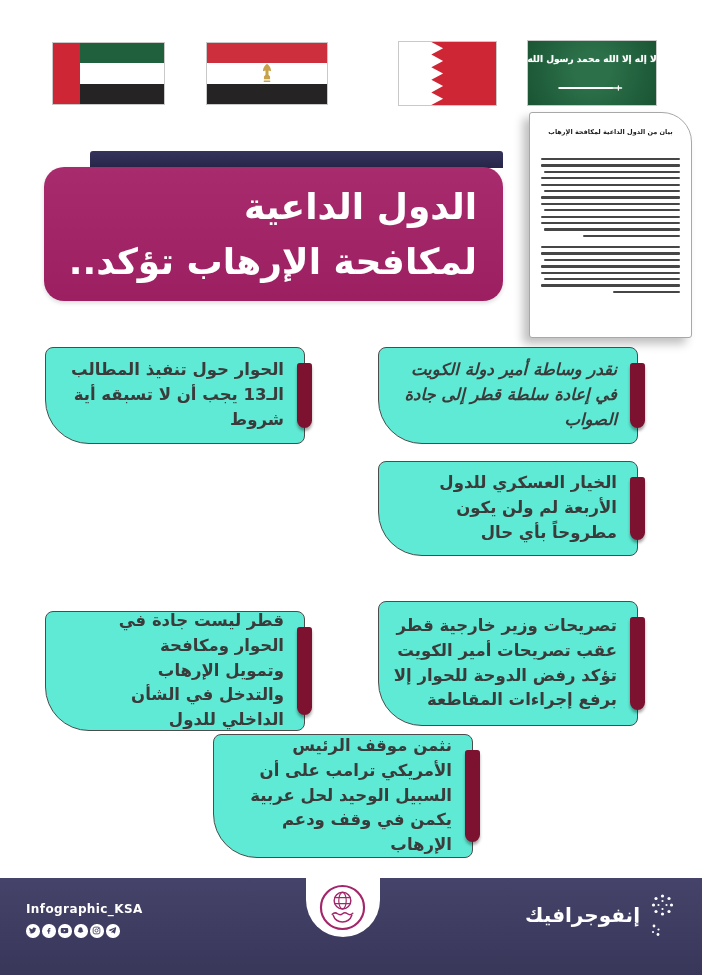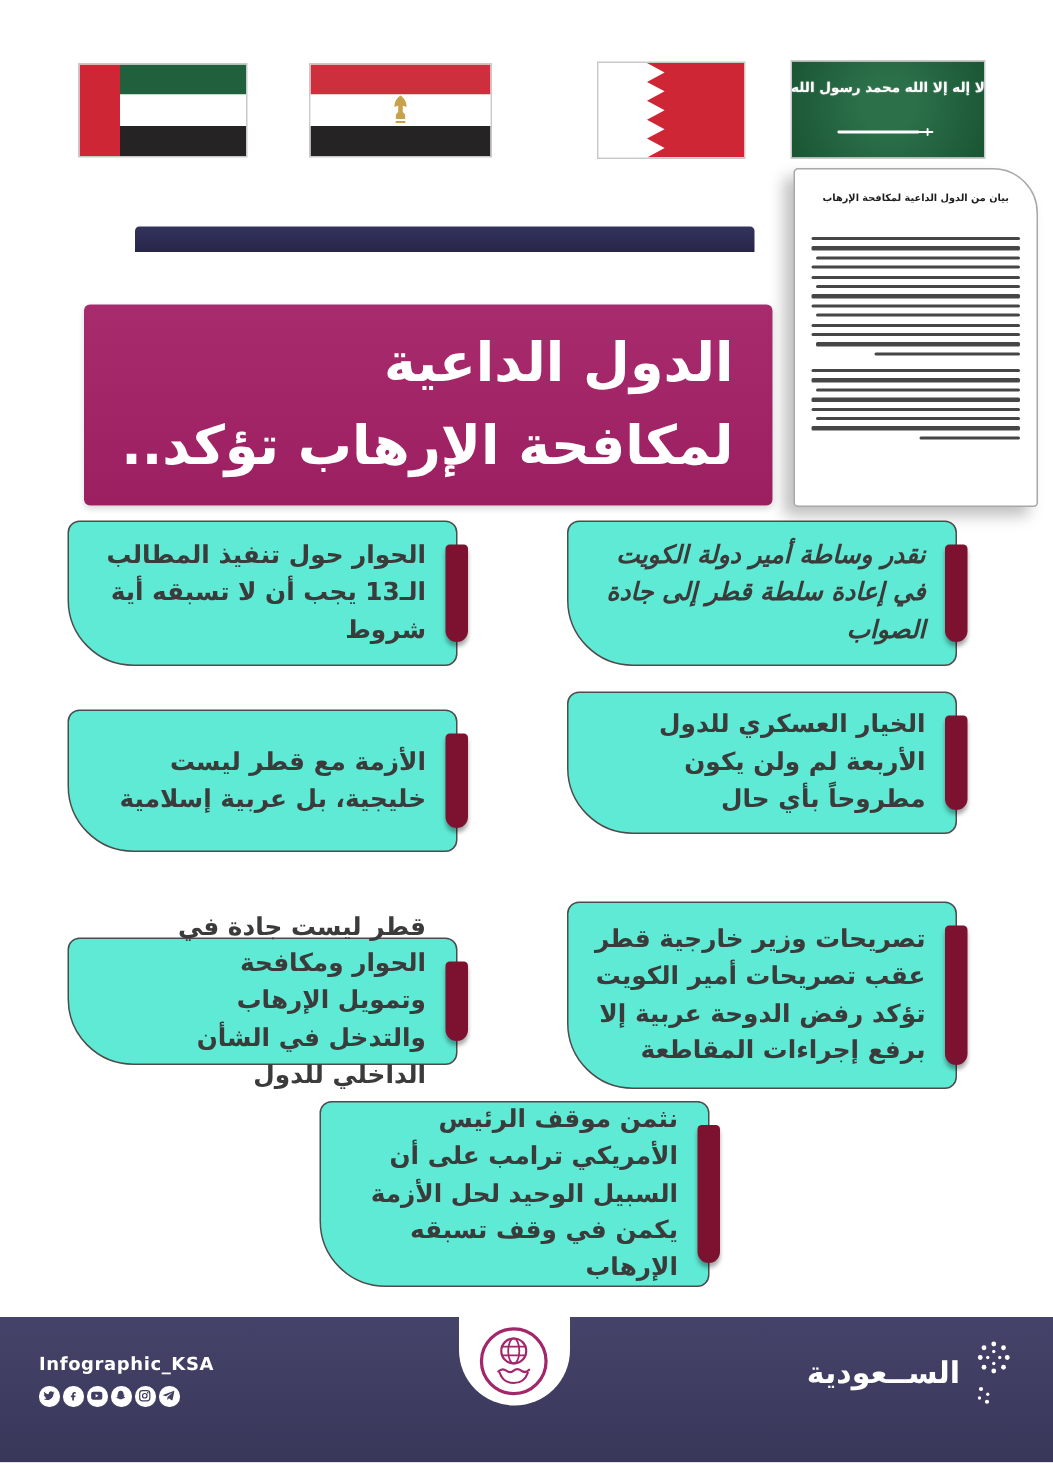--- a/index.html
+++ b/index.html
@@ -22,23 +22,23 @@
   .egy .b{flex:1;background:#262324;}
   .egy-eagle{position:absolute;left:50%;top:50%;transform:translate(-50%,-50%);width:15px;height:19px;}
   .sau{background:radial-gradient(circle at 50% 45%, #2b7049 25%, #1a5433 100%);
        display:flex;flex-direction:column;align-items:center;justify-content:center;gap:20px;}
   .sau .shahada{color:#fff;font-weight:bold;font-size:9px;white-space:nowrap;direction:rtl;
        text-shadow:0 0 1px rgba(255,255,255,.6);}
   .sau svg{width:86px;height:8px;}
   
   .ribbon{position:absolute;left:90px;top:151px;width:413px;height:17px;
       background:linear-gradient(180deg,#34335c,#272548);border-radius:3px 3px 0 0;}
-  .banner{position:absolute;left:56px;top:167px;width:459px;height:134px;
-      background:linear-gradient(180deg,#a82c6d,#9c2061);border-radius:4px;
-      box-shadow:0 2px 4px rgba(0,0,0,.15);margin-top:36px;}
+  .banner{position:absolute;left:44px;top:167px;width:459px;height:134px;
+      background:linear-gradient(180deg,#a82c6d,#9c2061);border-radius:20px;
+      box-shadow:0 2px 4px rgba(0,0,0,.15);}
   .banner-text{direction:rtl;text-align:right;color:#fff;font-weight:bold;
       padding:12px 26px 0 10px;font-size:36px;line-height:55px;white-space:nowrap;}
   
   .paper{position:absolute;left:529px;top:112px;width:163px;height:226px;background:#fff;
       border:1px solid #a8a8a8;border-radius:3px 30px 3px 3px;box-sizing:border-box;
       box-shadow:-6px 6px 10px rgba(0,0,0,.25);padding:15px 11px 10px;}
   .paper-title{font-size:6.5px;font-weight:bold;color:#1d1d1d;text-align:center;
       direction:rtl;margin-bottom:22px;white-space:nowrap;overflow:hidden;}
   .doc-line{height:2.3px;background:#464646;border-radius:1px;margin:0 0 4.1px auto;}
   .doc-gap{height:5px;}
@@ -151,38 +151,34 @@
   <div class="card" style="left:45px;top:347px;width:260px;height:97px;">
     <div class="card-bar"></div>
     <div class="card-text">الحوار حول تنفيذ المطالب الـ13 يجب أن لا تسبقه أية شروط</div>
   </div>
 
   <div class="card" style="left:378px;top:461px;width:260px;height:95px;">
     <div class="card-bar"></div>
     <div class="card-text">الخيار العسكري للدول الأربعة لم ولن يكون مطروحاً بأي حال</div>
   </div>
 
-  <div class="card" style="left:45px;top:473px;width:260px;height:95px;">
-    <div class="card-bar"></div>
-    <div class="card-text">الأزمة مع قطر ليست خليجية، بل عربية إسلامية</div>
-  </div>
 
   <div class="card" style="left:378px;top:601px;width:260px;height:125px;">
     <div class="card-bar"></div>
-    <div class="card-text">تصريحات وزير خارجية قطر عقب تصريحات أمير الكويت تؤكد رفض الدوحة عربية إلا برفع إجراءات المقاطعة</div>
-  </div>
-
-  <div class="card" style="left:45px;top:625px;width:260px;height:85px;padding-left:40px;">
+    <div class="card-text">تصريحات وزير خارجية قطر عقب تصريحات أمير الكويت تؤكد رفض الدوحة للحوار إلا برفع إجراءات المقاطعة</div>
+  </div>
+
+  <div class="card" style="left:45px;top:611px;width:260px;height:120px;padding-left:40px;">
     <div class="card-bar"></div>
     <div class="card-text">قطر ليست جادة في الحوار ومكافحة وتمويل الإرهاب والتدخل في الشأن الداخلي للدول</div>
   </div>
 
   <div class="card" style="left:213px;top:734px;width:260px;height:124px;">
     <div class="card-bar"></div>
-    <div class="card-text">نثمن موقف الرئيس الأمريكي ترامب على أن السبيل الوحيد لحل الأزمة يكمن في وقف تسبقه الإرهاب</div>
+    <div class="card-text">نثمن موقف الرئيس الأمريكي ترامب على أن السبيل الوحيد لحل عربية يكمن في وقف ودعم الإرهاب</div>
   </div>
 
   <div class="footer">
     <div class="handle">Infographic_KSA</div>
     <div class="socials">
         <span class="soc">
           <svg viewBox="0 0 24 24">
             <path d="M22 6c-.7.3-1.5.5-2.2.6.8-.5 1.4-1.2 1.7-2.1-.8.5-1.6.8-2.5 1C18.2 4.6 17.2 4 16 4c-2.2 0-4 1.8-4 4 0 .3 0 .6.1.9C8.7 8.7 5.8 7.1 3.9 4.7c-.4.6-.6 1.3-.6 2 0 1.4.7 2.6 1.8 3.3-.7 0-1.3-.2-1.8-.5v.1c0 1.9 1.4 3.5 3.2 3.9-.3.1-.7.1-1 .1-.2 0-.5 0-.7-.1.5 1.6 2 2.7 3.7 2.7-1.4 1.1-3.1 1.7-5 1.7H3c1.8 1.1 3.9 1.8 6.1 1.8 7.3 0 11.3-6.1 11.3-11.3v-.5c.8-.6 1.5-1.3 2-2.1z"></path>
           </svg>
         </span>
@@ -221,21 +217,21 @@
         <circle cx="24" cy="17" r="8.5" fill="none" stroke="#a3256a" stroke-width="1.5"></circle>
         <ellipse cx="24" cy="17" rx="3.8" ry="8.5" fill="none" stroke="#a3256a" stroke-width="1.2"></ellipse>
         <path d="M15.8 14 h16.4 M15.8 20 h16.4" stroke="#a3256a" stroke-width="1.2" fill="none"></path>
         <path d="M13.5 31 c2-2 3.6-2 5.4-.6 1.8 1.3 3.6 1.3 5.1 0 1.5-1.3 3.3-1.3 5.1 0 1.8 1.4 3.4 1.4 5.4-.6" stroke="#a3256a" stroke-width="1.5" fill="none" stroke-linecap="round"></path>
         <path d="M14.5 32 c1.5 4.5 5 6.8 9.5 6.8 s8-2.3 9.5-6.8" stroke="#a3256a" stroke-width="1.5" fill="none" stroke-linecap="round"></path>
       </svg>
     </div>
 
     <div class="logo">
       <div class="logo-text">
-        <div>الســعودية</div>
+        <div>إنفوجرافيك</div>
       </div>
       <svg class="starburst" viewBox="0 0 27 46">
         <g fill="#ffffff">
           <circle cx="13.5" cy="4" r="1.6"></circle>
             <circle cx="20" cy="6.5" r="1.6"></circle>
             <circle cx="22.5" cy="13" r="1.6"></circle>
           <circle cx="20" cy="19.5" r="1.6"></circle>
             <circle cx="13.5" cy="22" r="1.6"></circle>
             <circle cx="7" cy="19.5" r="1.6"></circle>
           <circle cx="4.5" cy="13" r="1.6"></circle>

